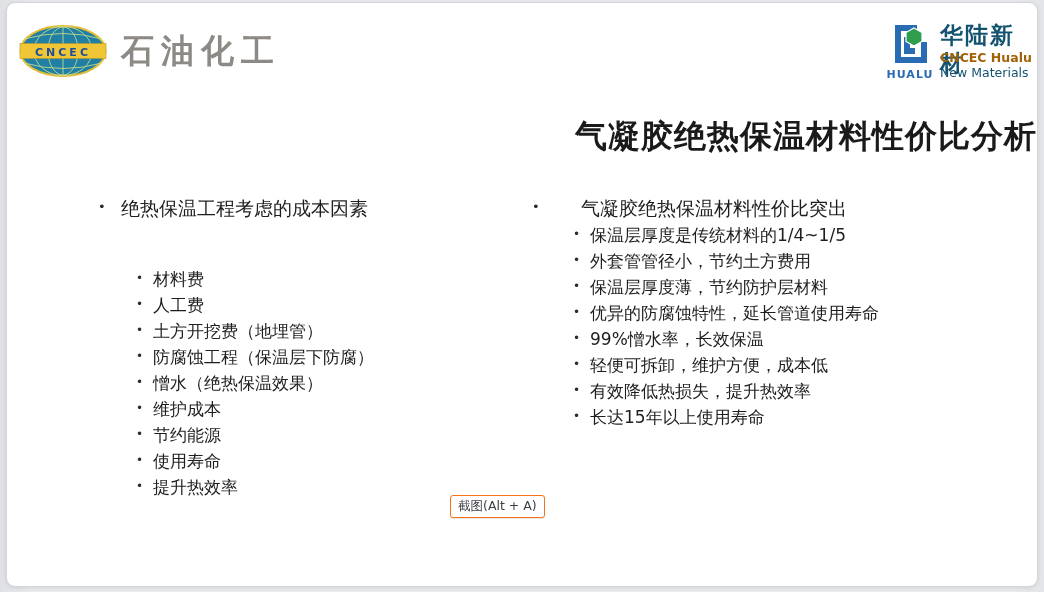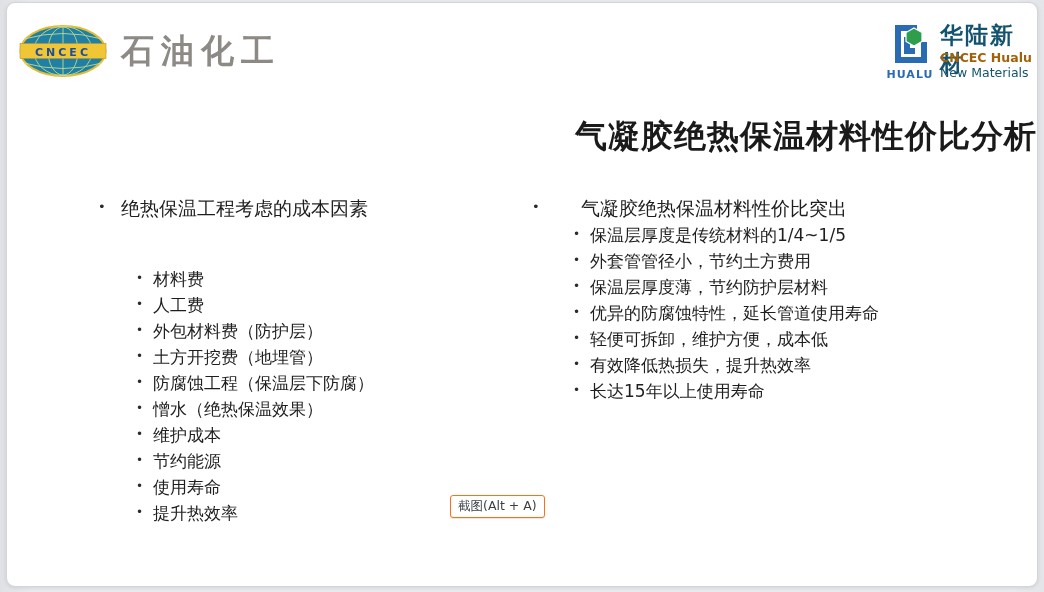--- a/index.html
+++ b/index.html
@@ -107,38 +107,38 @@
       <div class="hualu-en2">New Materials</div>
     </div>
 
     <div class="slide-title">气凝胶绝热保温材料性价比分析</div>
 
     <div class="col col-left">
       <div class="heading">绝热保温工程考虑的成本因素</div>
       <ul class="sublist">
         <li>材料费</li>
         <li>人工费</li>
-        <li>外包材料费（防护层）</li>
         <li>土方开挖费（地埋管）</li>
         <li>防腐蚀工程（保温层下防腐）</li>
         <li>憎水（绝热保温效果）</li>
         <li>维护成本</li>
         <li>节约能源</li>
         <li>使用寿命</li>
         <li>提升热效率</li>
       </ul>
     </div>
 
     <div class="col col-right">
       <div class="heading">气凝胶绝热保温材料性价比突出</div>
       <ul class="sublist">
         <li>保温层厚度是传统材料的1/4~1/5</li>
         <li>外套管管径小，节约土方费用</li>
         <li>保温层厚度薄，节约防护层材料</li>
         <li>优异的防腐蚀特性，延长管道使用寿命</li>
+        <li>99%憎水率，长效保温</li>
         <li>轻便可拆卸，维护方便，成本低</li>
         <li>有效降低热损失，提升热效率</li>
         <li>长达15年以上使用寿命</li>
       </ul>
     </div>
 
     <button class="screenshot-btn">截图(Alt + A)</button>
 
   </div>
 </div>

